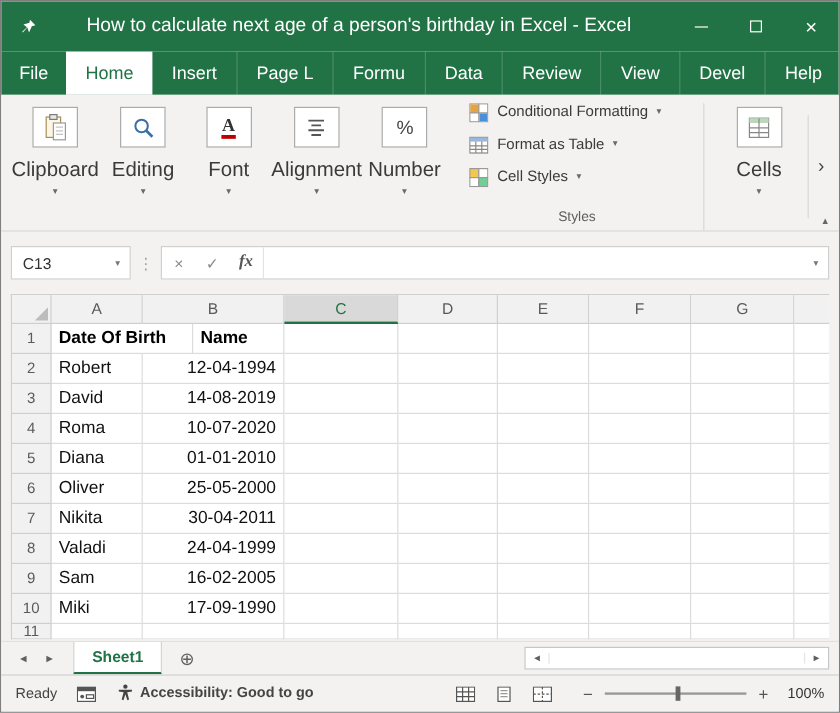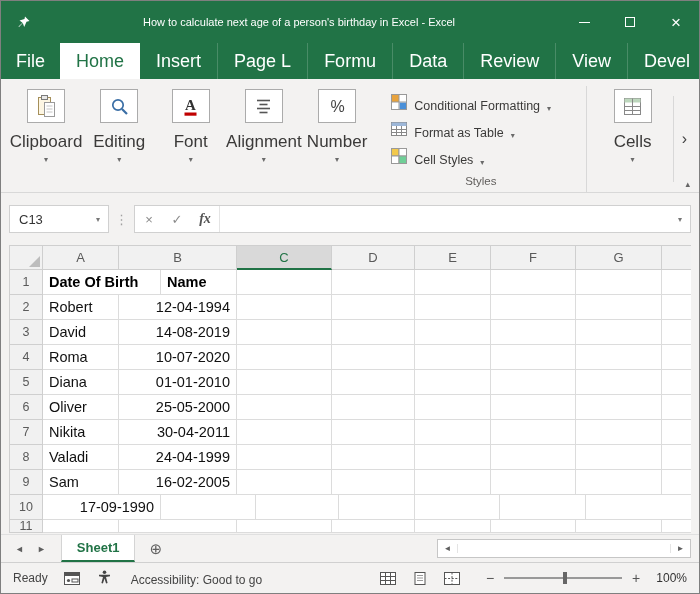--- a/index.html
+++ b/index.html
@@ -3,44 +3,44 @@
 <meta charset="utf-8">
 <style>
   * { box-sizing: border-box; margin: 0; padding: 0; }
   body { margin: 0; background: #fff; font-family: "Liberation Sans", sans-serif; }
   .window { width: 700px; height: 594px; border: 1px solid #7f7f7f; background: #fff;
             display: flex; flex-direction: column; overflow: hidden; position: relative; }
 
   
   .titlebar { height: 42px; background: #217346; color: #fff; display: flex; align-items: center; flex-shrink: 0; }
   .qat { width: 46px; display: flex; justify-content: center; align-items: center; }
-  .tb-title { flex: 1; text-align: center; font-size: 11px; white-space: nowrap; overflow: hidden; padding-right: 10px; }
+  .tb-title { flex: 1; text-align: center; font-size: 16px; white-space: nowrap; overflow: hidden; padding-right: 10px; }
   .wctl { width: 46px; height: 100%; display: flex; align-items: center; justify-content: center; cursor: default; }
   .min-bar { width: 11px; height: 1px; background: #fff; display: inline-block; }
   .max-box { width: 10px; height: 10px; border: 1px solid #fff; display: inline-block; }
   .wclose { font-size: 17px; line-height: 1; }
 
   
-  .tabsrow { height: 36px; background: #217346; display: flex; align-items: stretch; color: #fff; font-size: 18px; flex-shrink: 0; }
+  .tabsrow { height: 36px; background: #217346; display: flex; align-items: stretch; color: #fff; font-size: 15px; flex-shrink: 0; }
   .tab { display: flex; align-items: center; padding: 0 16px; border-right: 1px solid rgba(255,255,255,0.18); white-space: nowrap; }
   .tab.filetab { padding: 0 15px; border-right: none; }
   .tab.active { background: #fff; color: #217346; border-right: none; }
   .tellme { margin-left: auto; display: flex; align-items: center; gap: 7px; padding: 0 10px; white-space: nowrap; }
   .sharebtn { display: flex; align-items: center; gap: 6px; padding: 0 16px 0 10px; white-space: nowrap; }
 
   
   .ribbon { height: 114px; background: #f3f2f1; border-bottom: 1px solid #d8d8d8; display: flex;
             padding: 7px 4px 0 10px; position: relative; flex-shrink: 0; }
   .rgroup { width: 70px; display: flex; flex-direction: column; align-items: center; margin-right: 5px; }
   .gicon { width: 38px; height: 34px; background: #fff; border: 1px solid #ababab; display: flex; align-items: center; justify-content: center; margin-top: 3px; }
   .glabel { font-size: 17px; color: #3b3a39; margin-top: 9px; white-space: nowrap; }
   .gchev { font-size: 8px; color: #6a6a6a; margin-top: 3px; }
   .styles-group { display: flex; flex-direction: column; align-self: stretch; margin-left: 16px; padding-right: 16px;
                   border-right: 1px solid #d8d8d8; min-width: 196px; }
-  .sitem { display: flex; align-items: flex-end; gap: 7px; font-size: 12.5px; color: #3b3a39; height: 27px; white-space: nowrap; }
+  .sitem { display: flex; align-items: flex-start; gap: 7px; font-size: 12.5px; color: #3b3a39; height: 27px; white-space: nowrap; }
   .sitem .gchev { margin-top: 2px; }
   .scaption { margin-top: auto; align-self: center; font-size: 11.5px; color: #605e5c; padding-bottom: 5px; }
   .cellsgroup { margin-left: 12px; }
   .vsep { width: 1px; background: #d8d8d8; align-self: center; height: 86px; margin-left: 2px; }
   .rexpand { align-self: center; font-size: 16px; color: #444; padding: 0 8px; }
   .rcollapse { position: absolute; right: 9px; bottom: 3px; font-size: 9px; color: #666; }
 
   
   .fbar { height: 52px; background: #f3f2f1; display: flex; align-items: center; padding: 0 8px; flex-shrink: 0; }
   .namebox { width: 100px; height: 28px; background: #fff; border: 1px solid #d0d0d0; display: flex; align-items: center;
@@ -87,21 +87,21 @@
   .hscroll { margin-left: auto; width: 254px; height: 19px; background: #fff; border: 1px solid #c6c6c6;
              display: flex; align-items: center; }
   .harrow { width: 20px; text-align: center; font-size: 8px; color: #5f5f5f; border-right: 1px solid #e4e4e4; }
   .harrow.right { border-right: none; border-left: 1px solid #e4e4e4; }
   .htrack { flex: 1; height: 100%; }
 
   
   .statusbar { height: 31px; background: #f3f2f1; border-top: 1px solid #d0d0d0; display: flex; align-items: center;
                padding: 0 12px; font-size: 12px; color: #444; flex-shrink: 0; }
   .sb-macro { margin-left: 16px; display: flex; align-items: center; }
-  .sb-access { margin-left: 18px; display: flex; align-items: flex-end; gap: 20px; }
+  .sb-access { margin-left: 18px; display: flex; align-items: flex-start; gap: 6px; font-weight: bold; }
   .sb-spacer { flex: 1; }
   .sb-view { margin-left: 16px; display: flex; align-items: center; }
   .sb-zoomout { margin-left: 26px; font-size: 14px; color: #555; }
   .sb-slider { width: 118px; height: 14px; margin: 0 10px; position: relative; }
   .sb-slider::before { content: ""; position: absolute; left: 0; right: 0; top: 6px; height: 2px; background: #999; }
   .sb-thumb { position: absolute; left: 50%; top: 1px; width: 4px; height: 12px; background: #666; }
   .sb-zoomin { font-size: 14px; color: #555; }
   .sb-zoom { margin-left: 16px; color: #333; }
 </style>
 </head>
@@ -400,20 +400,21 @@
         <div class="cell w-b num">16-02-2005</div>
         <div class="cell w-c"></div>
           <div class="cell w-d"></div>
           <div class="cell w-e"></div>
           <div class="cell w-f"></div>
           <div class="cell w-g"></div>
           <div class="cell w-fill"></div>
       </div>
       <div class="grow">
         <div class="rowh">10</div>
+        <div class="cell w-a">Miki</div>
         <div class="cell w-b num">17-09-1990</div>
         <div class="cell w-c"></div>
           <div class="cell w-d"></div>
           <div class="cell w-e"></div>
           <div class="cell w-f"></div>
           <div class="cell w-g"></div>
           <div class="cell w-fill"></div>
       </div>
       <div class="grow partial">
         <div class="rowh">11</div>

